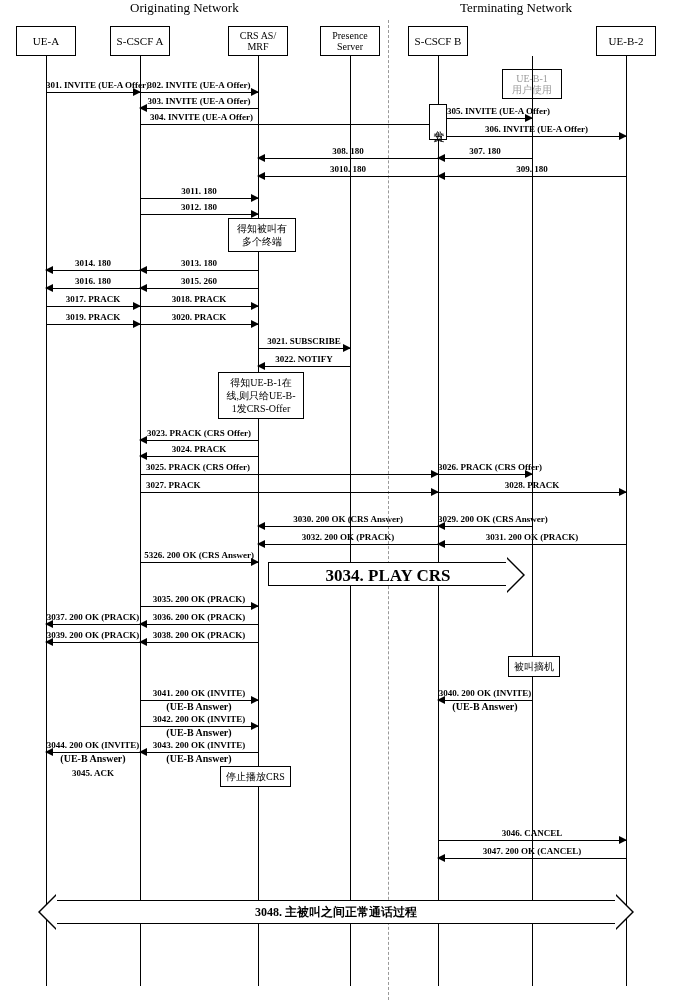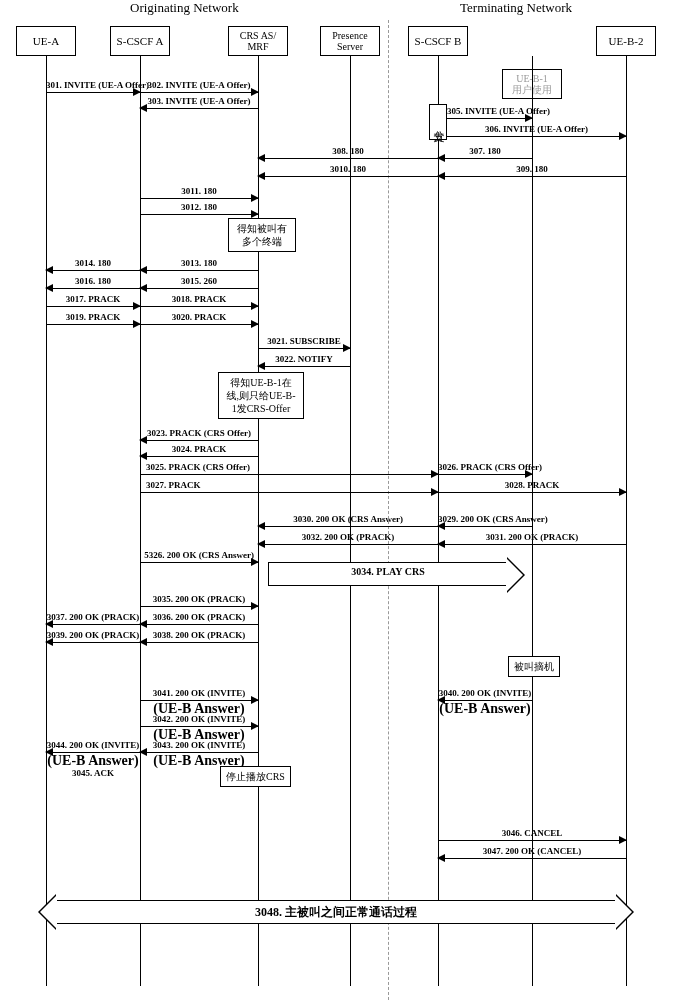--- a/index.html
+++ b/index.html
@@ -9,27 +9,27 @@
 .divider { position:absolute; top:20px; width:1px; height:980px; border-left:1px dashed #999; }
 .lane-box { position:absolute; top:26px; width:60px; height:30px; border:1px solid #000; background:#fff; text-align:center; display:flex; align-items:center; justify-content:center; font-size:11px; padding:1px; }
 .lane-box.small { font-size:10px; line-height:1.1; }
 .lane-box.grey { color:#999;margin-top:43px; }
 .lifeline { position:absolute; top:56px; width:1px; height:930px; background:#000; }
 .msg { position:absolute; height:12px; }
 .msg .line { position:absolute; top:10px; left:0; right:0; height:1px; background:#000; }
 .msg .al { position:absolute; top:6px; left:-1px; width:0; height:0; border-top:4px solid transparent; border-bottom:4px solid transparent; border-right:8px solid #000; }
 .msg .ar { position:absolute; top:6px; right:-1px; width:0; height:0; border-top:4px solid transparent; border-bottom:4px solid transparent; border-left:8px solid #000; }
 .msg .lbl { position:absolute; top:-2px; left:0; right:0; text-align:center; font-size:9px; font-weight:bold; white-space:nowrap; }
-.msg .sub { position:absolute; top:11px; left:0; right:0; text-align:center; font-size:14px; font-weight:bold; }
+.msg .sub { position:absolute; top:11px; left:0; right:0; text-align:center; font-size:10px; font-weight:bold; }
 .note { position:absolute; border:1px solid #000; background:#fff; font-size:10px; text-align:center; padding:3px 5px; line-height:1.3; }
 .vbox { position:absolute; width:18px; border:1px solid #000; background:#fff; writing-mode:vertical-rl; text-align:center; font-size:11px; padding:3px 0; }
 .big-arrow { position:absolute; height:24px; border:1px solid #000; background:#fff; }
 .big-arrow .head { position:absolute; right:-18px; top:-6px; width:0; height:0; border-top:18px solid transparent; border-bottom:18px solid transparent; border-left:18px solid #000; }
 .big-arrow .headi { position:absolute; right:-16px; top:-5px; width:0; height:0; border-top:17px solid transparent; border-bottom:17px solid transparent; border-left:17px solid #fff; }
-.big-arrow .txt { position:absolute; left:0; right:0; top:3px; text-align:center; font-weight:bold; font-size:10px; }
+.big-arrow .txt { position:absolute; left:0; right:0; top:3px; text-align:center; font-weight:bold; font-size:17px; }
 .bidir { position:absolute; height:24px; }
 .bidir .bar { position:absolute; left:18px; right:18px; top:0; height:24px; border-top:1px solid #000; border-bottom:1px solid #000; background:#fff; }
 .bidir .hl { position:absolute; left:0; top:-6px; width:0; height:0; border-top:18px solid transparent; border-bottom:18px solid transparent; border-right:18px solid #000; }
 .bidir .hli { position:absolute; left:2px; top:-5px; width:0; height:0; border-top:17px solid transparent; border-bottom:17px solid transparent; border-right:17px solid #fff; }
 .bidir .hr { position:absolute; right:0; top:-6px; width:0; height:0; border-top:18px solid transparent; border-bottom:18px solid transparent; border-left:18px solid #000; }
 .bidir .hri { position:absolute; right:2px; top:-5px; width:0; height:0; border-top:17px solid transparent; border-bottom:17px solid transparent; border-left:17px solid #fff; }
 .bidir .txt { position:absolute; left:0; right:0; top:4px; text-align:center; font-weight:bold; font-size:12px; }
 </style>
 </head>
 <body>
@@ -76,20 +76,25 @@
       <div class="lbl">302. INVITE (UE-A Offer)</div>
       <div class="line"></div>
       <div class="ar"></div>
     </div>
 
   <div class="msg" style="top:98px;left:130px;width:118px">
       <div class="lbl">303. INVITE (UE-A Offer)</div>
       <div class="line"></div>
       <div class="al"></div>
     </div>
+  <div class="msg" style="top:114px;left:130px;width:298px">
+      <div class="lbl" style="left:10px;text-align:left">304. INVITE (UE-A Offer)</div>
+      <div class="line"></div>
+      <div class="ar"></div>
+    </div>
 
   <div class="vbox" style="top:104px;left:419px;height:36px"><span>分支</span></div>
   <div class="msg" style="top:108px;left:437px;width:85px">
       <div class="lbl">305. INVITE (UE-A Offer)</div>
       <div class="line"></div>
       <div class="ar"></div>
     </div>
   <div class="msg" style="top:126px;left:437px;width:179px">
       <div class="lbl">306. INVITE (UE-A Offer)</div>
       <div class="line"></div>

